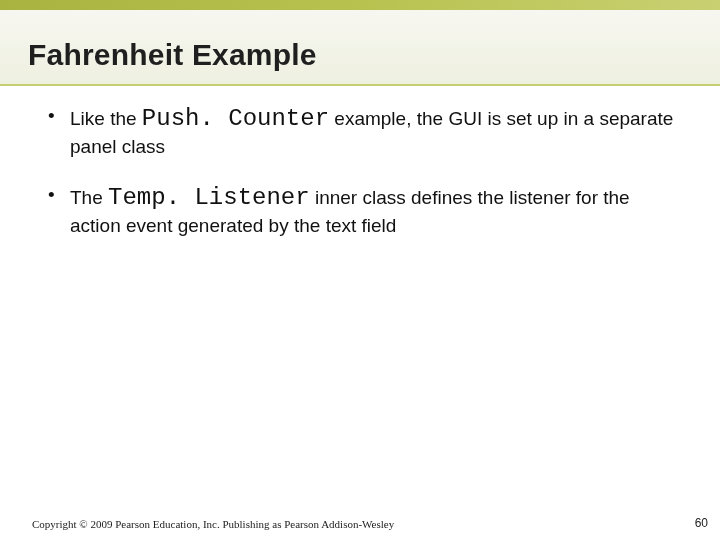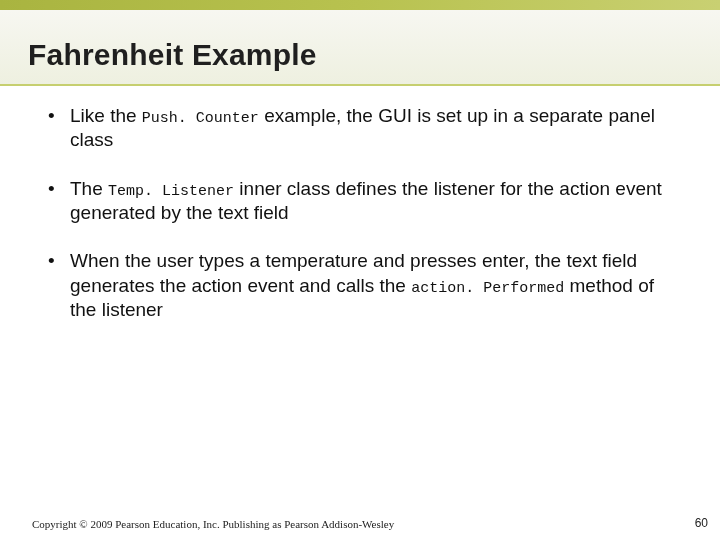--- a/index.html
+++ b/index.html
@@ -46,21 +46,21 @@
   li::before {
     content: "•";
     position: absolute;
     left: 8px;
     top: 0;
     color: #111;
     font-size: 19px;
   }
   .mono {
     font-family: "Courier New", Courier, monospace;
-    font-size: 15px;
+    font-size: 24px;
     text-align: right;
   }
   .footer-left {
     position: absolute;
     left: 32px;
     bottom: 10px;
     font-family: "Times New Roman", Times, serif;
     font-size: 11px;
     color: #222;
   }
@@ -87,22 +87,19 @@
 
     <li>
       <span>Like the </span><span class="mono">Push. Counter</span><span> example, the GUI is set up in a separate panel class</span>
     </li>
 
     <li>
       <span>The </span><span class="mono">Temp. Listener</span><span> inner class defines the listener for the action event generated by the text field</span>
     </li>
 
 
-    <li>
-      <span>When the user types a temperature and presses enter, the text field generates the action event and calls the </span><span class="mono">action. Performed</span><span> method of the listener</span>
-    </li>
 
 
   </ul>
 </div>
 
 <div class="footer-left">Copyright © 2009 Pearson Education, Inc. Publishing as Pearson Addison-Wesley</div>
 <div class="footer-right">60</div>
 
 </body></html>

